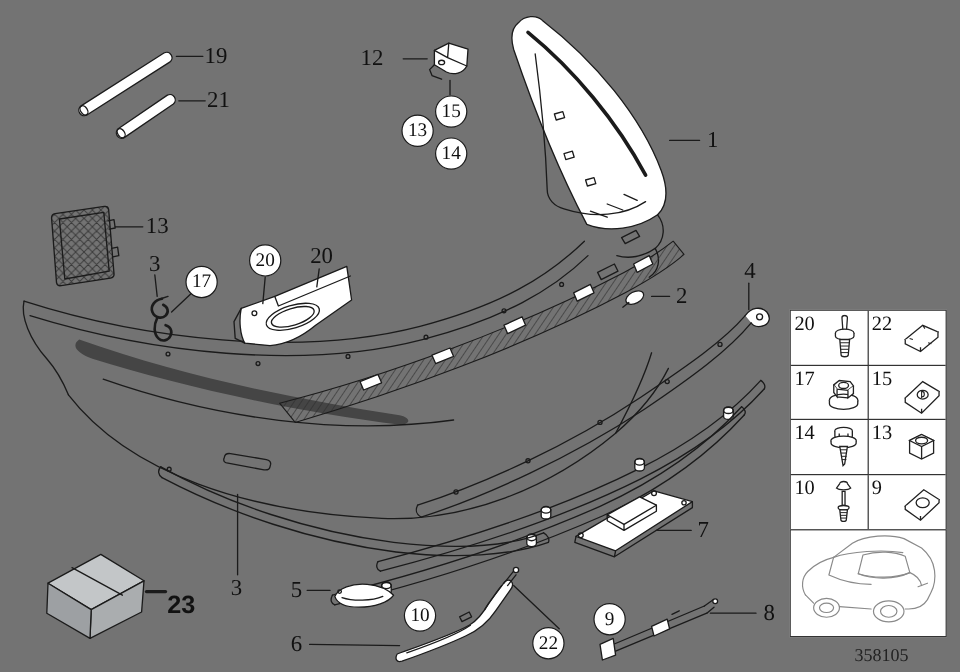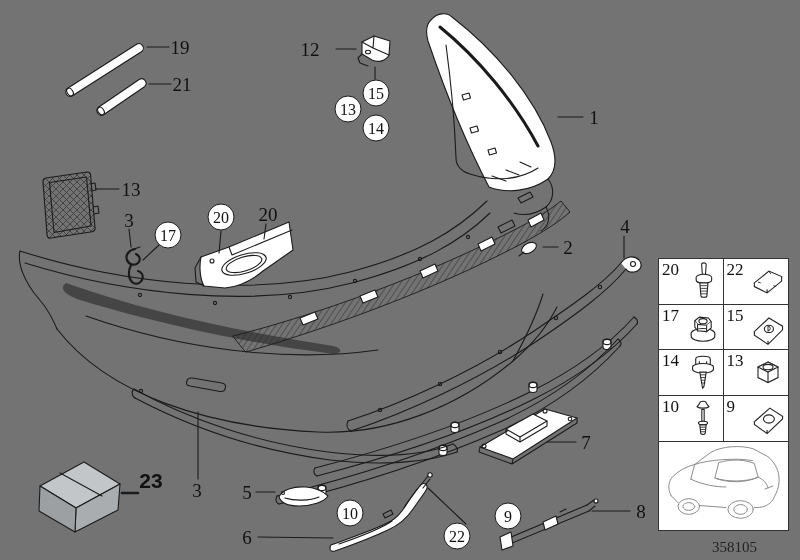--- a/index.html
+++ b/index.html
@@ -226,21 +226,21 @@
   <div class="callout" style="left:310px;top:49px">12</div>
   <div class="callout" style="left:268px;top:214px">20</div>
   <div class="callout" style="left:594px;top:117px">1</div>
   <div class="callout" style="left:568px;top:247px">2</div>
   <div class="callout" style="left:625px;top:226px">4</div>
   <div class="callout" style="left:197px;top:490px">3</div>
   <div class="callout" style="left:247px;top:492px">5</div>
   <div class="callout" style="left:247px;top:537px">6</div>
   <div class="callout" style="left:586px;top:442px">7</div>
   <div class="callout" style="left:641px;top:511px">8</div>
-  <div class="callout bold" style="left:151px;top:480px">23</div>
+  <div class="callout bold" style="left:151px;top:504px">23</div>
 
   <div class="ccirc" style="left:168px;top:235px">17</div>
   <div class="ccirc" style="left:221px;top:217px">20</div>
   <div class="ccirc" style="left:376px;top:93px">15</div>
   <div class="ccirc" style="left:348px;top:109px">13</div>
   <div class="ccirc" style="left:376px;top:128px">14</div>
   <div class="ccirc" style="left:350px;top:513px">10</div>
   <div class="ccirc" style="left:457px;top:536px">22</div>
   <div class="ccirc" style="left:508px;top:516px">9</div>
 

